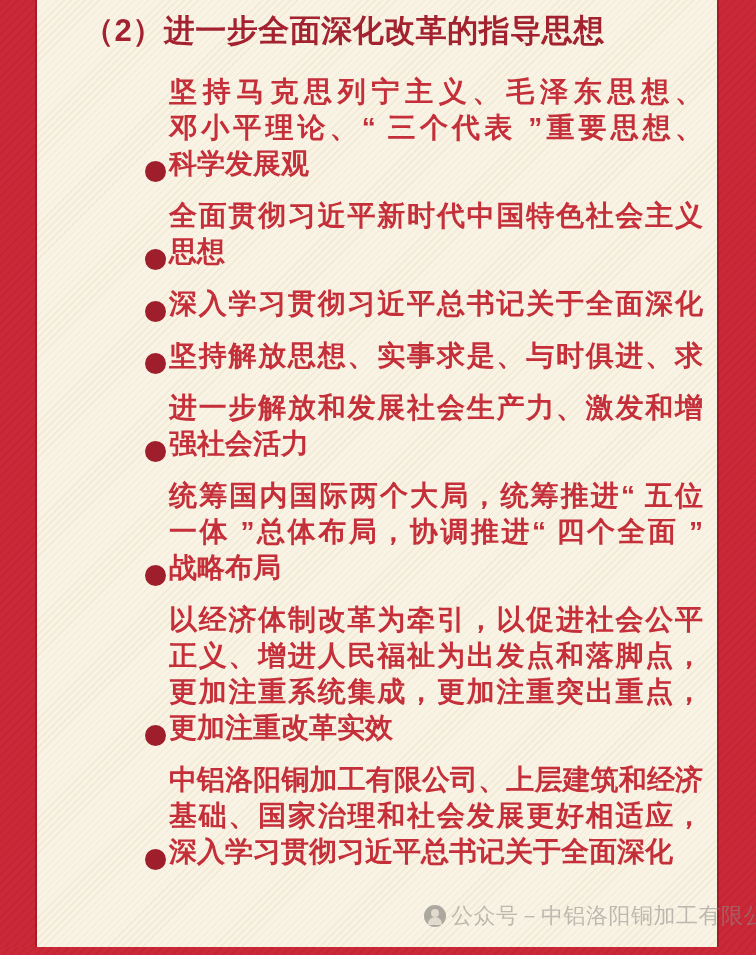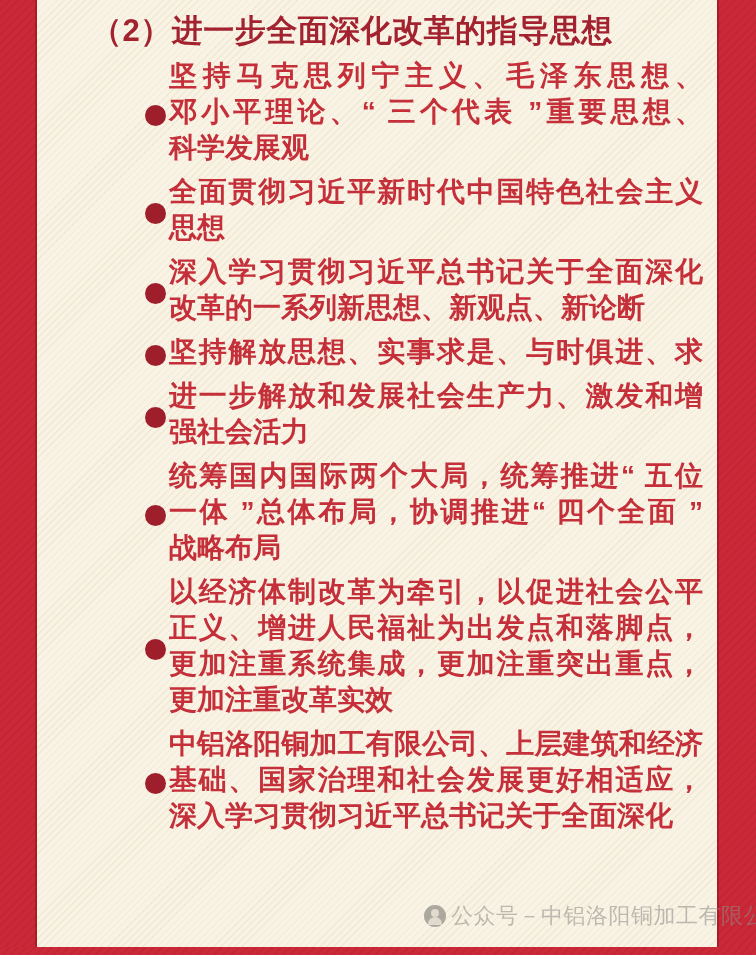--- a/index.html
+++ b/index.html
@@ -26,24 +26,24 @@
         rgba(255,255,255,0.0) 2px, rgba(255,255,255,0.0) 6px);
   }
   .frame-left{left:0;top:0;width:37px;height:955px;box-shadow:inset -2px 0 0 rgba(140,20,30,0.55);}
   .frame-right{right:0;top:0;width:39px;height:955px;box-shadow:inset 2px 0 0 rgba(140,20,30,0.55);}
   .frame-bottom{left:0;bottom:0;width:756px;height:8px;}
   
   .content{position:absolute;z-index:3;left:0;top:0;width:756px;height:955px;}
   .title{
     position:absolute;left:83px;top:11px;width:640px;
     font-size:31px;line-height:40px;font-weight:700;
-    color:#a32230;letter-spacing:0.5px;white-space:nowrap;margin-left:8px;
+    color:#a32230;letter-spacing:0.5px;white-space:nowrap;
   }
   .bullet-list{position:absolute;left:145px;top:58px;width:558px;}
-  .bullet{display:flex;align-items:center;margin-bottom:8px;}
+  .bullet{display:flex;align-items:flex-end;margin-bottom:8px;margin-top:16px;}
   .dot{
     flex:none;width:21px;height:21px;border-radius:50%;
     background:#9e1f2b;margin:7px 3px 0 0;
   }
   .btxt{
     flex:1 1 auto;min-width:0;
     font-size:28px;line-height:36px;font-weight:700;color:#c42f39;
   }
   .btxt .ln{display:block;}
   .btxt .ln.j{text-align:justify;text-align-last:justify;}
@@ -97,21 +97,20 @@
           <span class="dot"></span>
           <div class="btxt">
             <span class="ln j">全面贯彻习近平新时代中国特色社会主义</span>
             <span class="ln">思想</span>
           </div>
         </div>
         <div class="bullet">
           <span class="dot"></span>
           <div class="btxt">
             <span class="ln j">深入学习贯彻习近平总书记关于全面深化</span>
-            <span class="ln">改革的一系列新思想、新观点、新论断</span>
           </div>
         </div>
         <div class="bullet">
           <span class="dot"></span>
           <div class="btxt">
             <span class="ln j">坚持解放思想、实事求是、与时俱进、求</span>
           </div>
         </div>
         <div class="bullet">
           <span class="dot"></span>

